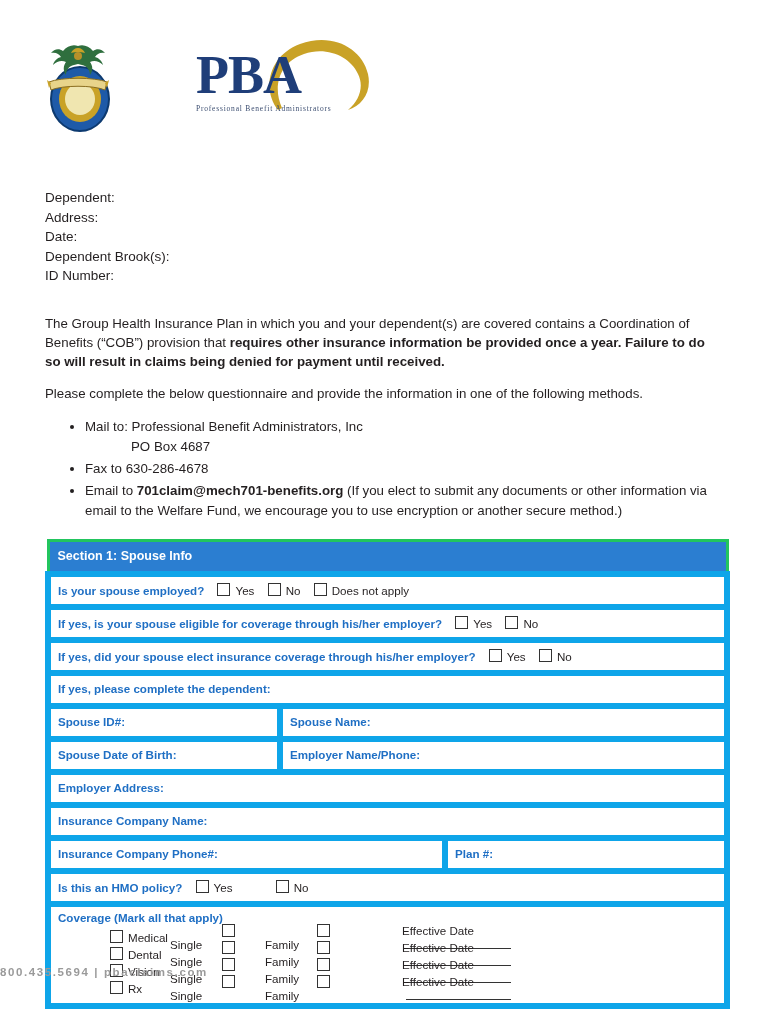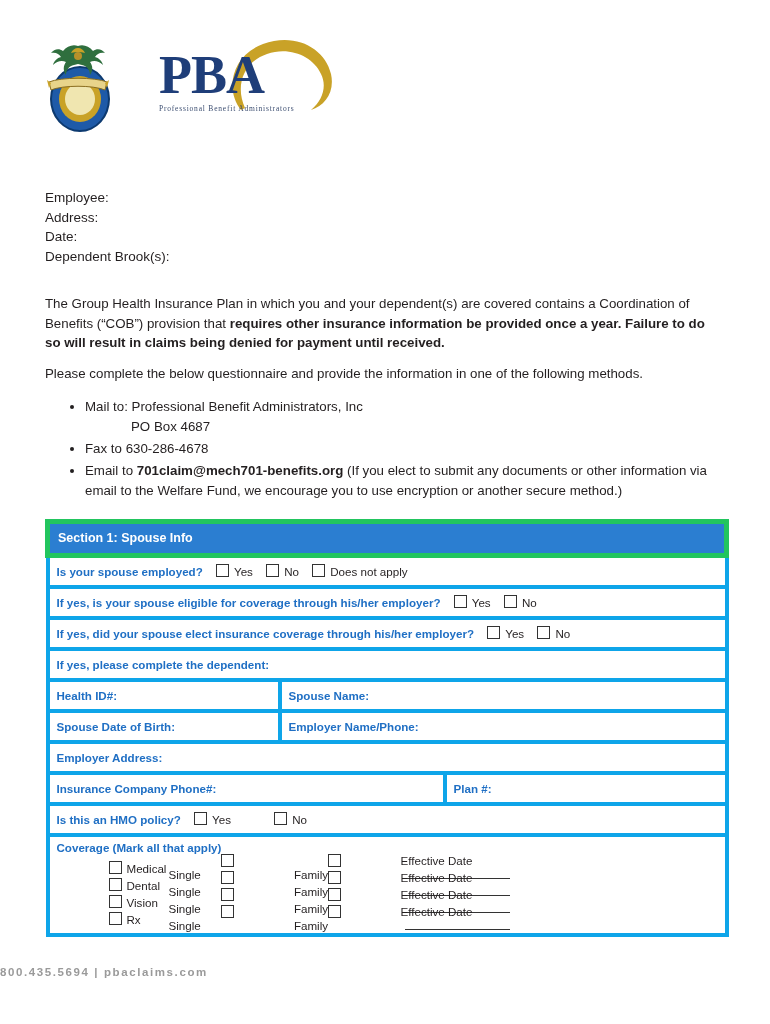--- a/index.html
+++ b/index.html
@@ -21,20 +21,21 @@
     height: 1024px;
     box-sizing: border-box;
     padding: 40px 45px 0 45px;
   }
 
   
   .header {
     display: flex;
     align-items: flex-start;
     height: 110px;
+    gap: 37px;
   }
   .seal {
     width: 62px;
     height: 90px;
     position: relative;
     margin-left: 2px;
     margin-top: 2px;
   }
   .seal .ring {
     position: absolute;
@@ -144,34 +145,34 @@
 
   
   table.form {
     margin-top: 18px;
     width: 679px;
     border-collapse: collapse;
     table-layout: fixed;
     font-size: 11.6px;
   }
   table.form td {
-    border: 4px solid #0ea5e9;
+    border: 6px solid #0ea5e9;
     padding: 4px 6px 5px 7px;
     vertical-align: middle;
     color: #1f6fc4;
     font-weight: bold;
     height: 18px;
   }
   tr.section-head td {
     background: #2b7ed1;
     color: #ffffff;
     font-weight: bold;
     font-size: 12.5px;
     padding: 5px 8px 6px 8px;
-    border: 5px solid #22c55e;
+    border: 3px solid #22c55e;
   }
   .chk {
     display: inline-block;
     width: 11px;
     height: 11px;
     border: 1.4px solid #333;
     background: #fff;
     vertical-align: -1px;
     margin: 0 5px 0 10px;
   }
@@ -186,21 +187,21 @@
     font-weight: normal;
   }
   .cov-row {
     display: flex;
     align-items: center;
     margin-bottom: 2px;
     height: 15px;
   }
   .cov-c1 { width: 112px; }
   .cov-c2 { width: 95px; }
-  .cov-c3 { width: 95px; text-align: center; }
+  .cov-c3 { width: 95px; }
   .cov-c4 { width: 110px; }
   .cov-row .chk { margin-left: 52px; }
   .cov-c1 .chk { margin-left: 52px; }
   .cov-line {
     display: inline-block;
     width: 105px;
     border-bottom: 1px solid #333;
     height: 11px;
     margin-left: 4px;
   }
@@ -242,24 +243,25 @@
     <div class="logo-block">
       <svg class="logo-swoosh" viewBox="0 0 120 80">
         <path d="M22 74 C6 54 12 20 44 8 C76 -4 106 12 112 38 C116 56 106 70 92 74 C104 64 108 50 102 38 C94 20 70 10 48 18 C24 26 16 50 26 72 Z" fill="#c9a227"></path>
       </svg>
       <div class="pba-text">PBA</div>
       <div class="pba-sub">Professional Benefit Administrators</div>
     </div>
   </div>
 
   <div class="fields">
-    <div>Employee:</div>
+    <div>Dependent:</div>
     <div>Address:</div>
     <div>Date:</div>
     <div>Dependent Brook(s):</div>
+    <div>ID Number:</div>
   </div>
 
   <div class="para">
     <span>The Group Health Insurance Plan in which you and your dependent(s) are covered contains a Coordination of Benefits (“COB”) provision that </span><span class="bold">requires other insurance information be provided once a year. Failure to do so will result in claims being denied for payment until received.</span>
   </div>
 
   <div class="para second">Please complete the below questionnaire and provide the information in one of the following methods.</div>
 
   <ul class="methods">
     <li>
@@ -307,33 +309,36 @@
         <span class="chk"></span><span class="opt">Yes</span>
         <span class="chk"></span><span class="opt">No</span>
       </td>
     </tr>
 
     <tr>
       <td colspan="3">If yes, please complete the dependent:</td>
     </tr>
 
     <tr>
-      <td>Health ID#:</td>
+      <td>Spouse ID#:</td>
       <td colspan="2">Spouse Name:</td>
     </tr>
 
     <tr>
       <td>Spouse Date of Birth:</td>
       <td colspan="2">Employer Name/Phone:</td>
     </tr>
 
     <tr>
       <td colspan="3">Employer Address:</td>
     </tr>
 
+    <tr>
+      <td colspan="3">Insurance Company Name:</td>
+    </tr>
 
     <tr>
       <td colspan="2">Insurance Company Phone#:</td>
       <td>Plan #:</td>
     </tr>
 
     <tr>
       <td colspan="3">
         <span>Is this an HMO policy?</span>
         <span class="chk"></span><span class="opt">Yes</span>

